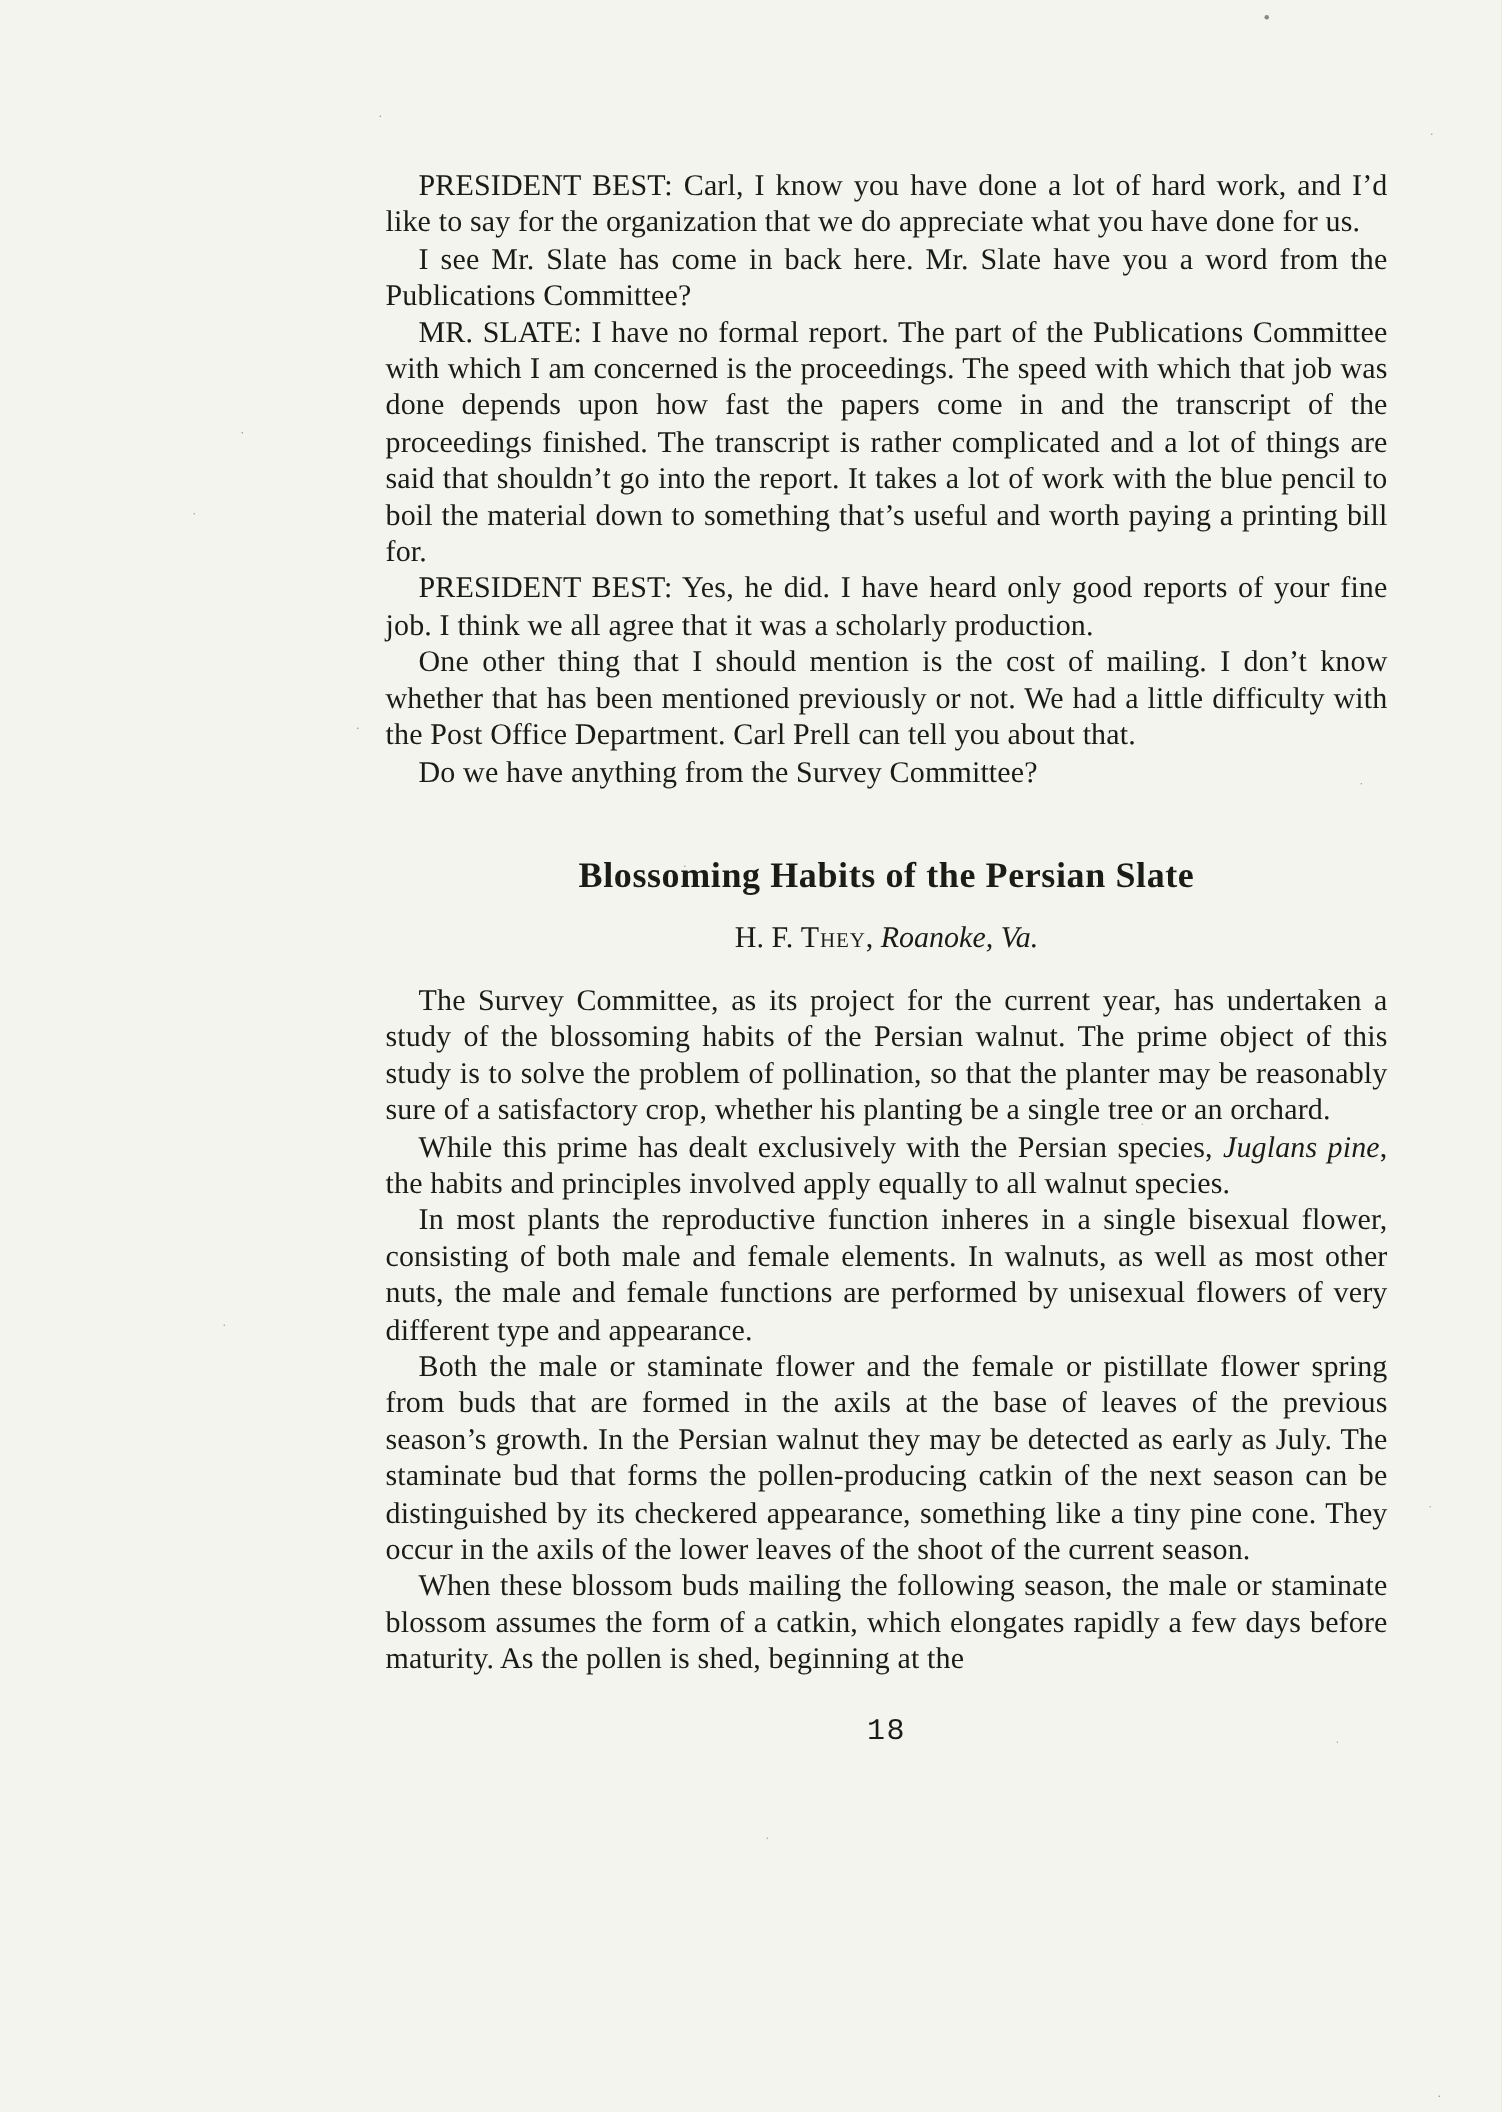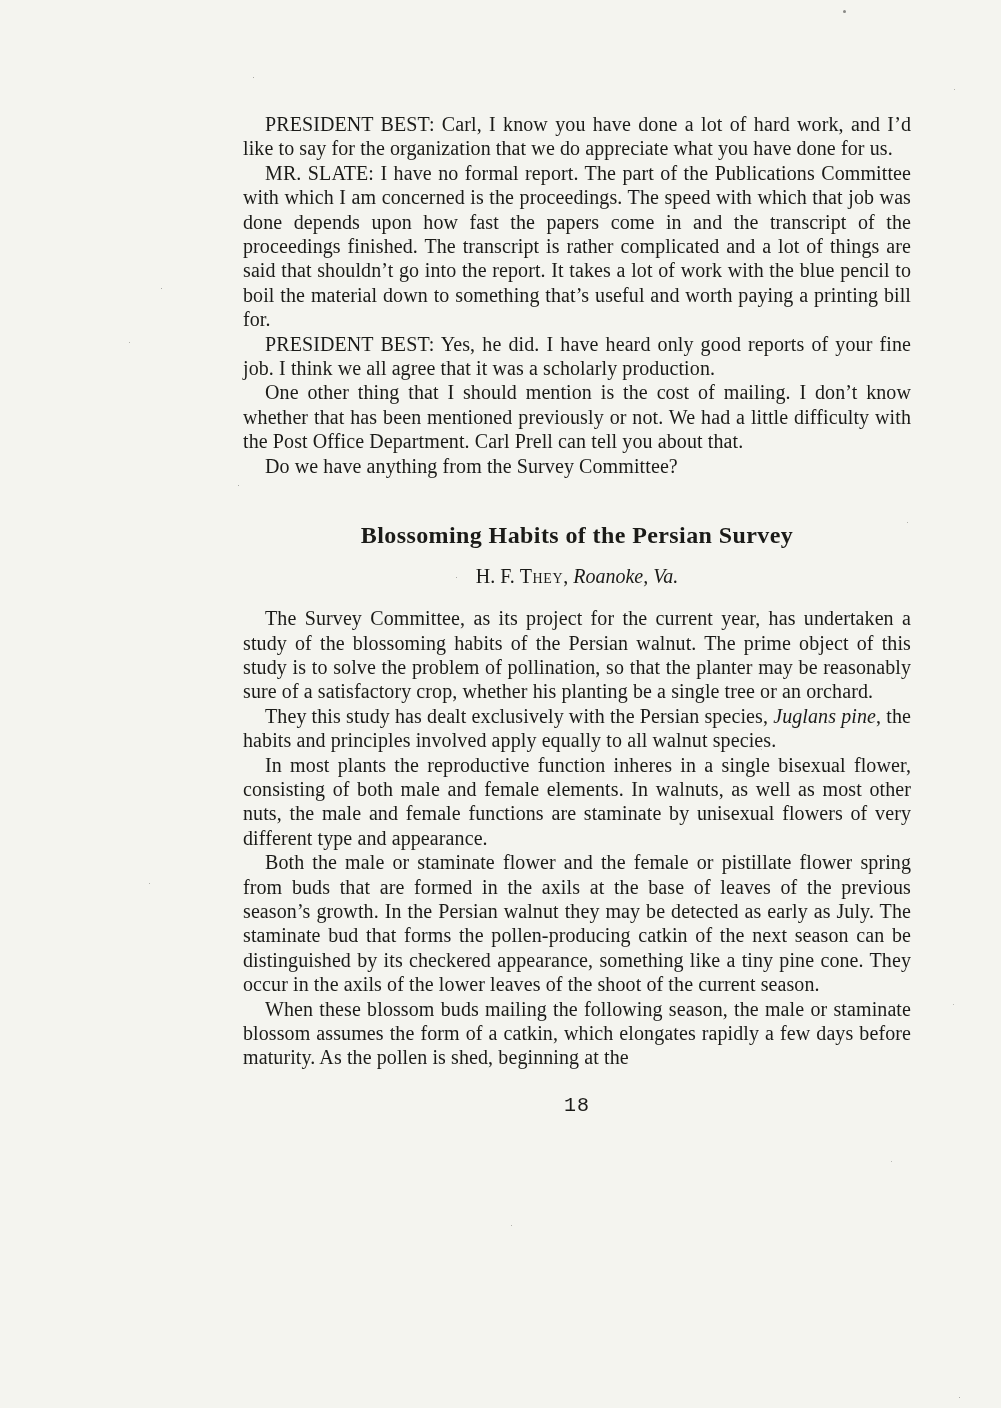--- a/index.html
+++ b/index.html
@@ -11,21 +11,21 @@
     position: relative;
     width: 1001px;
     height: 1408px;
     background: #f4f4ef;
     overflow: hidden;
     font-family: "Liberation Serif", "DejaVu Serif", serif;
     color: #1b1b18;
   }
   .text-block {
     position: absolute;
-    left: 243px;
+    left: 257px;
     top: 112px;
     width: 668px;
   }
   p.body-par {
     margin: 0;
     font-size: 20px;
     line-height: 24.4px;
     text-align: justify;
     text-indent: 22px;
     letter-spacing: 0.1px;
@@ -77,34 +77,35 @@
 </head>
 <body>
 
 <div class="page">
 
   <div class="scan-artifacts"></div>
 
   <div class="text-block">
 
     <p class="body-par">PRESIDENT BEST: Carl, I know you have done a lot of hard work, and I’d like to say for the organization that we do appreciate what you have done for us.</p>
+    <p class="body-par">I see Mr. Slate has come in back here. Mr. Slate have you a word from the Publications Committee?</p>
     <p class="body-par">MR. SLATE: I have no formal report. The part of the Publications Committee with which I am concerned is the proceedings. The speed with which that job was done depends upon how fast the papers come in and the transcript of the proceedings finished. The transcript is rather complicated and a lot of things are said that shouldn’t go into the report. It takes a lot of work with the blue pencil to boil the material down to something that’s useful and worth paying a printing bill for.</p>
     <p class="body-par">PRESIDENT BEST: Yes, he did. I have heard only good reports of your fine job. I think we all agree that it was a scholarly production.</p>
     <p class="body-par">One other thing that I should mention is the cost of mailing. I don’t know whether that has been mentioned previously or not. We had a little difficulty with the Post Office Department. Carl Prell can tell you about that.</p>
     <p class="body-par">Do we have anything from the Survey Committee?</p>
 
-    <h1 class="article-title">Blossoming Habits of the Persian Survey</h1>
+    <h1 class="article-title">Blossoming Habits of the Persian Slate</h1>
 
     <p class="byline"><span>H. F. </span><span class="sc">They</span><span>, </span><span class="it">Roanoke, Va.</span></p>
 
     <p class="body-par">The Survey Committee, as its project for the current year, has undertaken a study of the blossoming habits of the Persian walnut. The prime object of this study is to solve the problem of pollination, so that the planter may be reasonably sure of a satisfactory crop, whether his planting be a single tree or an orchard.</p>
 
-    <p class="body-par"><span>They this study has dealt exclusively with the Persian species, </span><span class="it">Juglans pine</span><span>, the habits and principles involved apply equally to all walnut species.</span></p>
+    <p class="body-par"><span>While this prime has dealt exclusively with the Persian species, </span><span class="it">Juglans pine</span><span>, the habits and principles involved apply equally to all walnut species.</span></p>
 
-    <p class="body-par">In most plants the reproductive function inheres in a single bisexual flower, consisting of both male and female elements. In walnuts, as well as most other nuts, the male and female functions are staminate by unisexual flowers of very different type and appearance.</p>
+    <p class="body-par">In most plants the reproductive function inheres in a single bisexual flower, consisting of both male and female elements. In walnuts, as well as most other nuts, the male and female functions are performed by unisexual flowers of very different type and appearance.</p>
     <p class="body-par">Both the male or staminate flower and the female or pistillate flower spring from buds that are formed in the axils at the base of leaves of the previous season’s growth. In the Persian walnut they may be detected as early as July. The staminate bud that forms the pollen-producing catkin of the next season can be distinguished by its checkered appearance, something like a tiny pine cone. They occur in the axils of the lower leaves of the shoot of the current season.</p>
     <p class="body-par">When these blossom buds mailing the following season, the male or staminate blossom assumes the form of a catkin, which elongates rapidly a few days before maturity. As the pollen is shed, beginning at the</p>
 
     <div class="page-number">18</div>
 
   </div>
 
 </div>
 
 </body></html>

